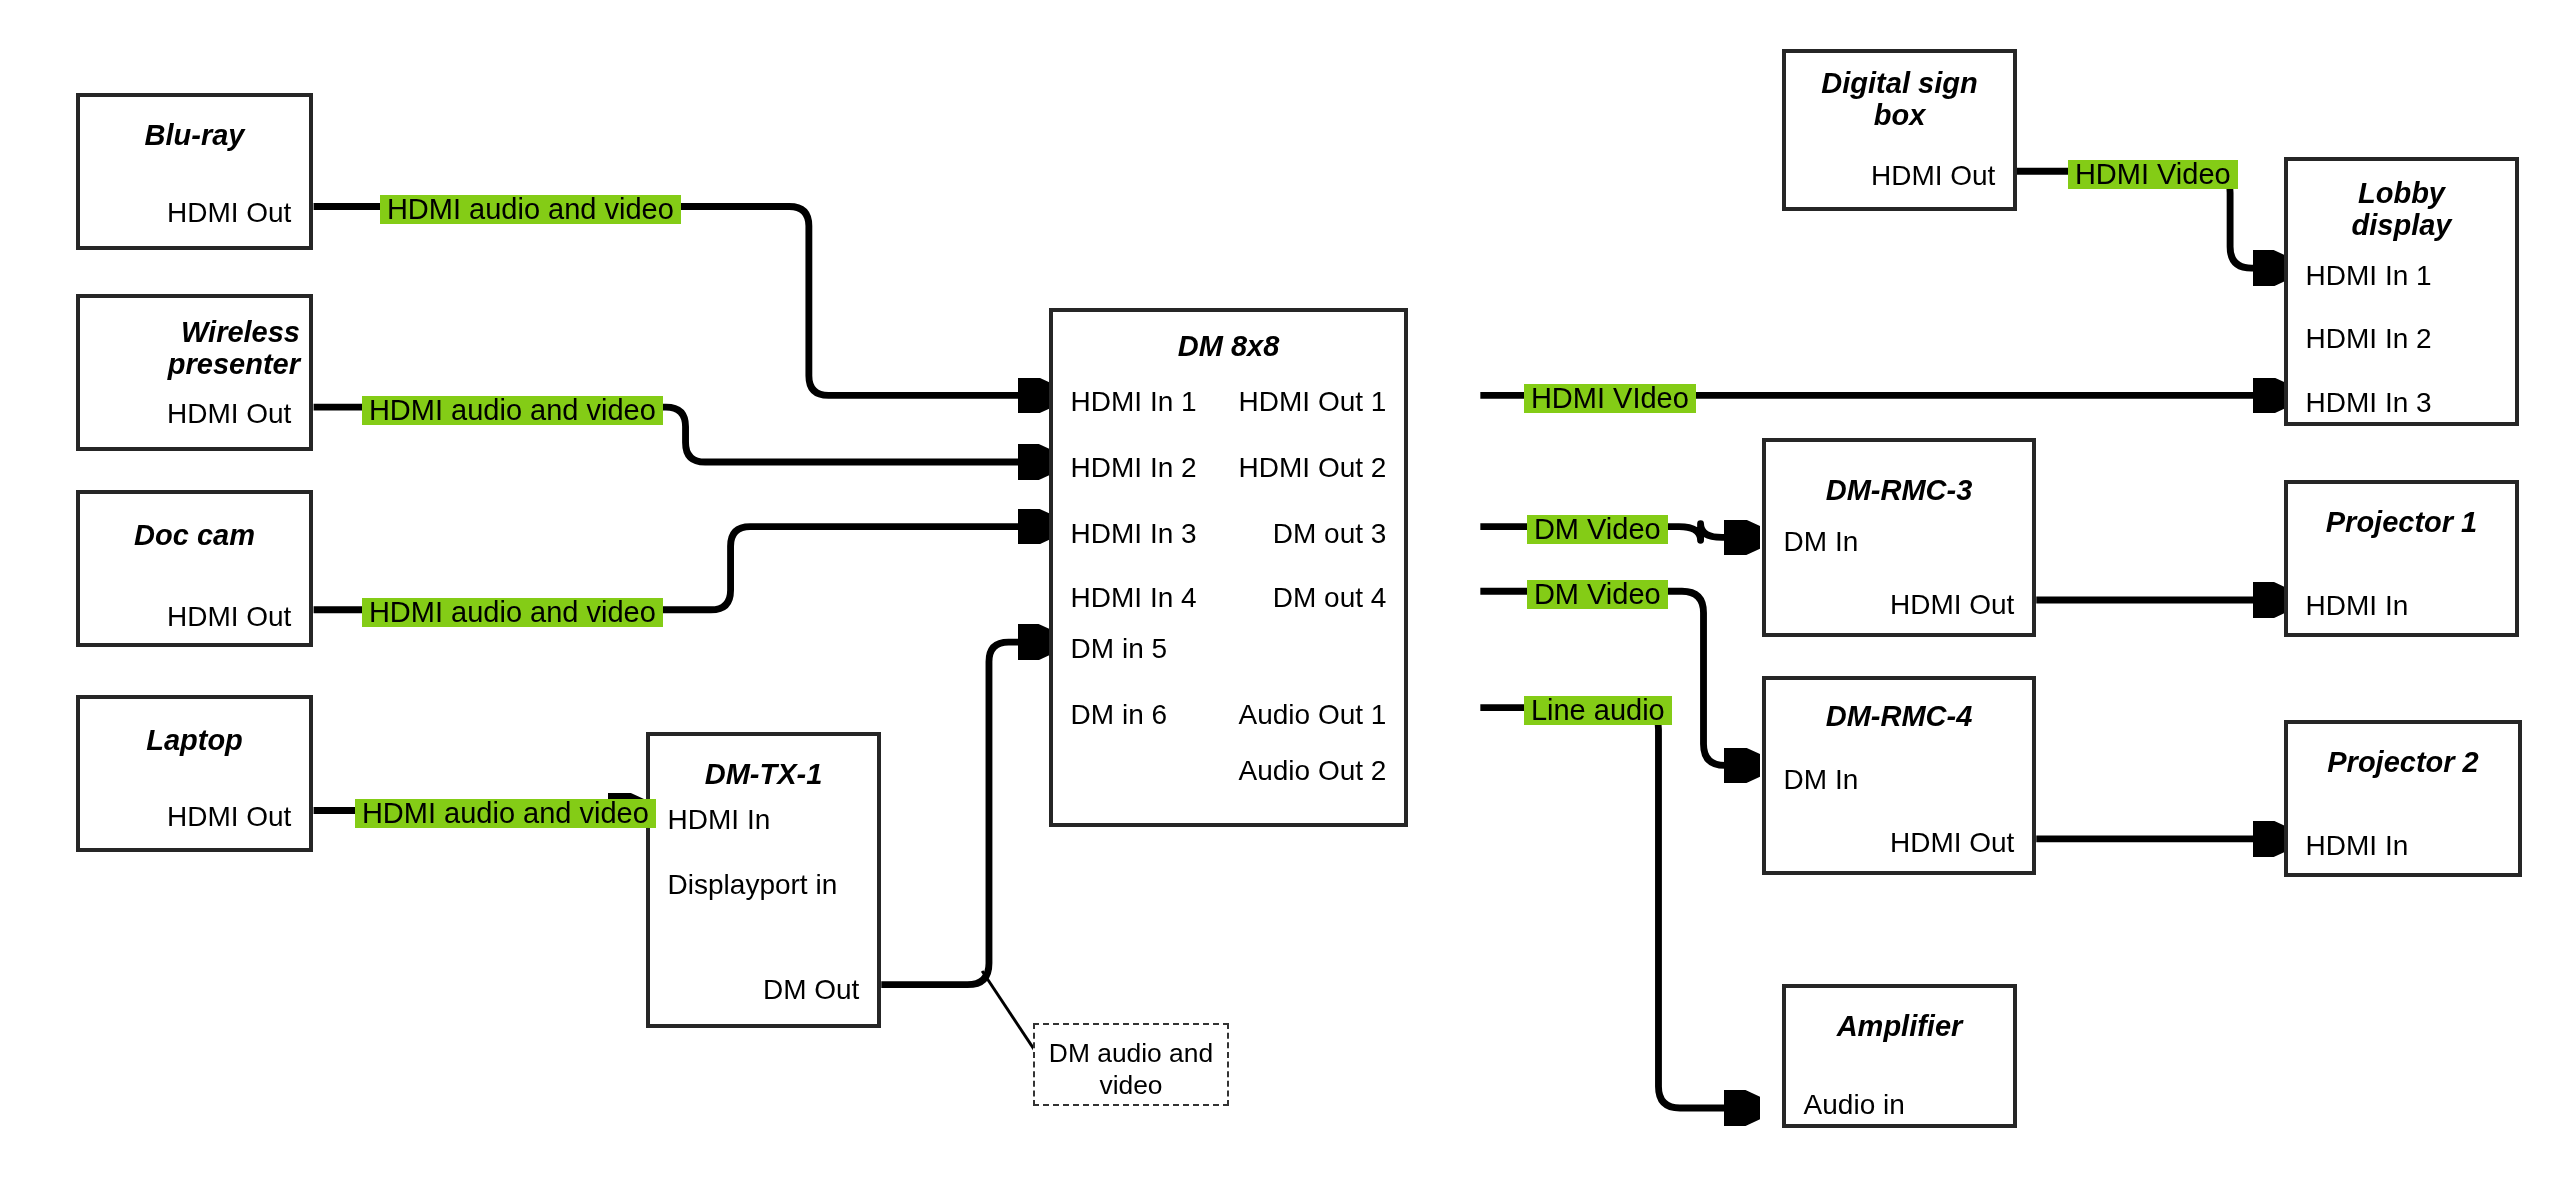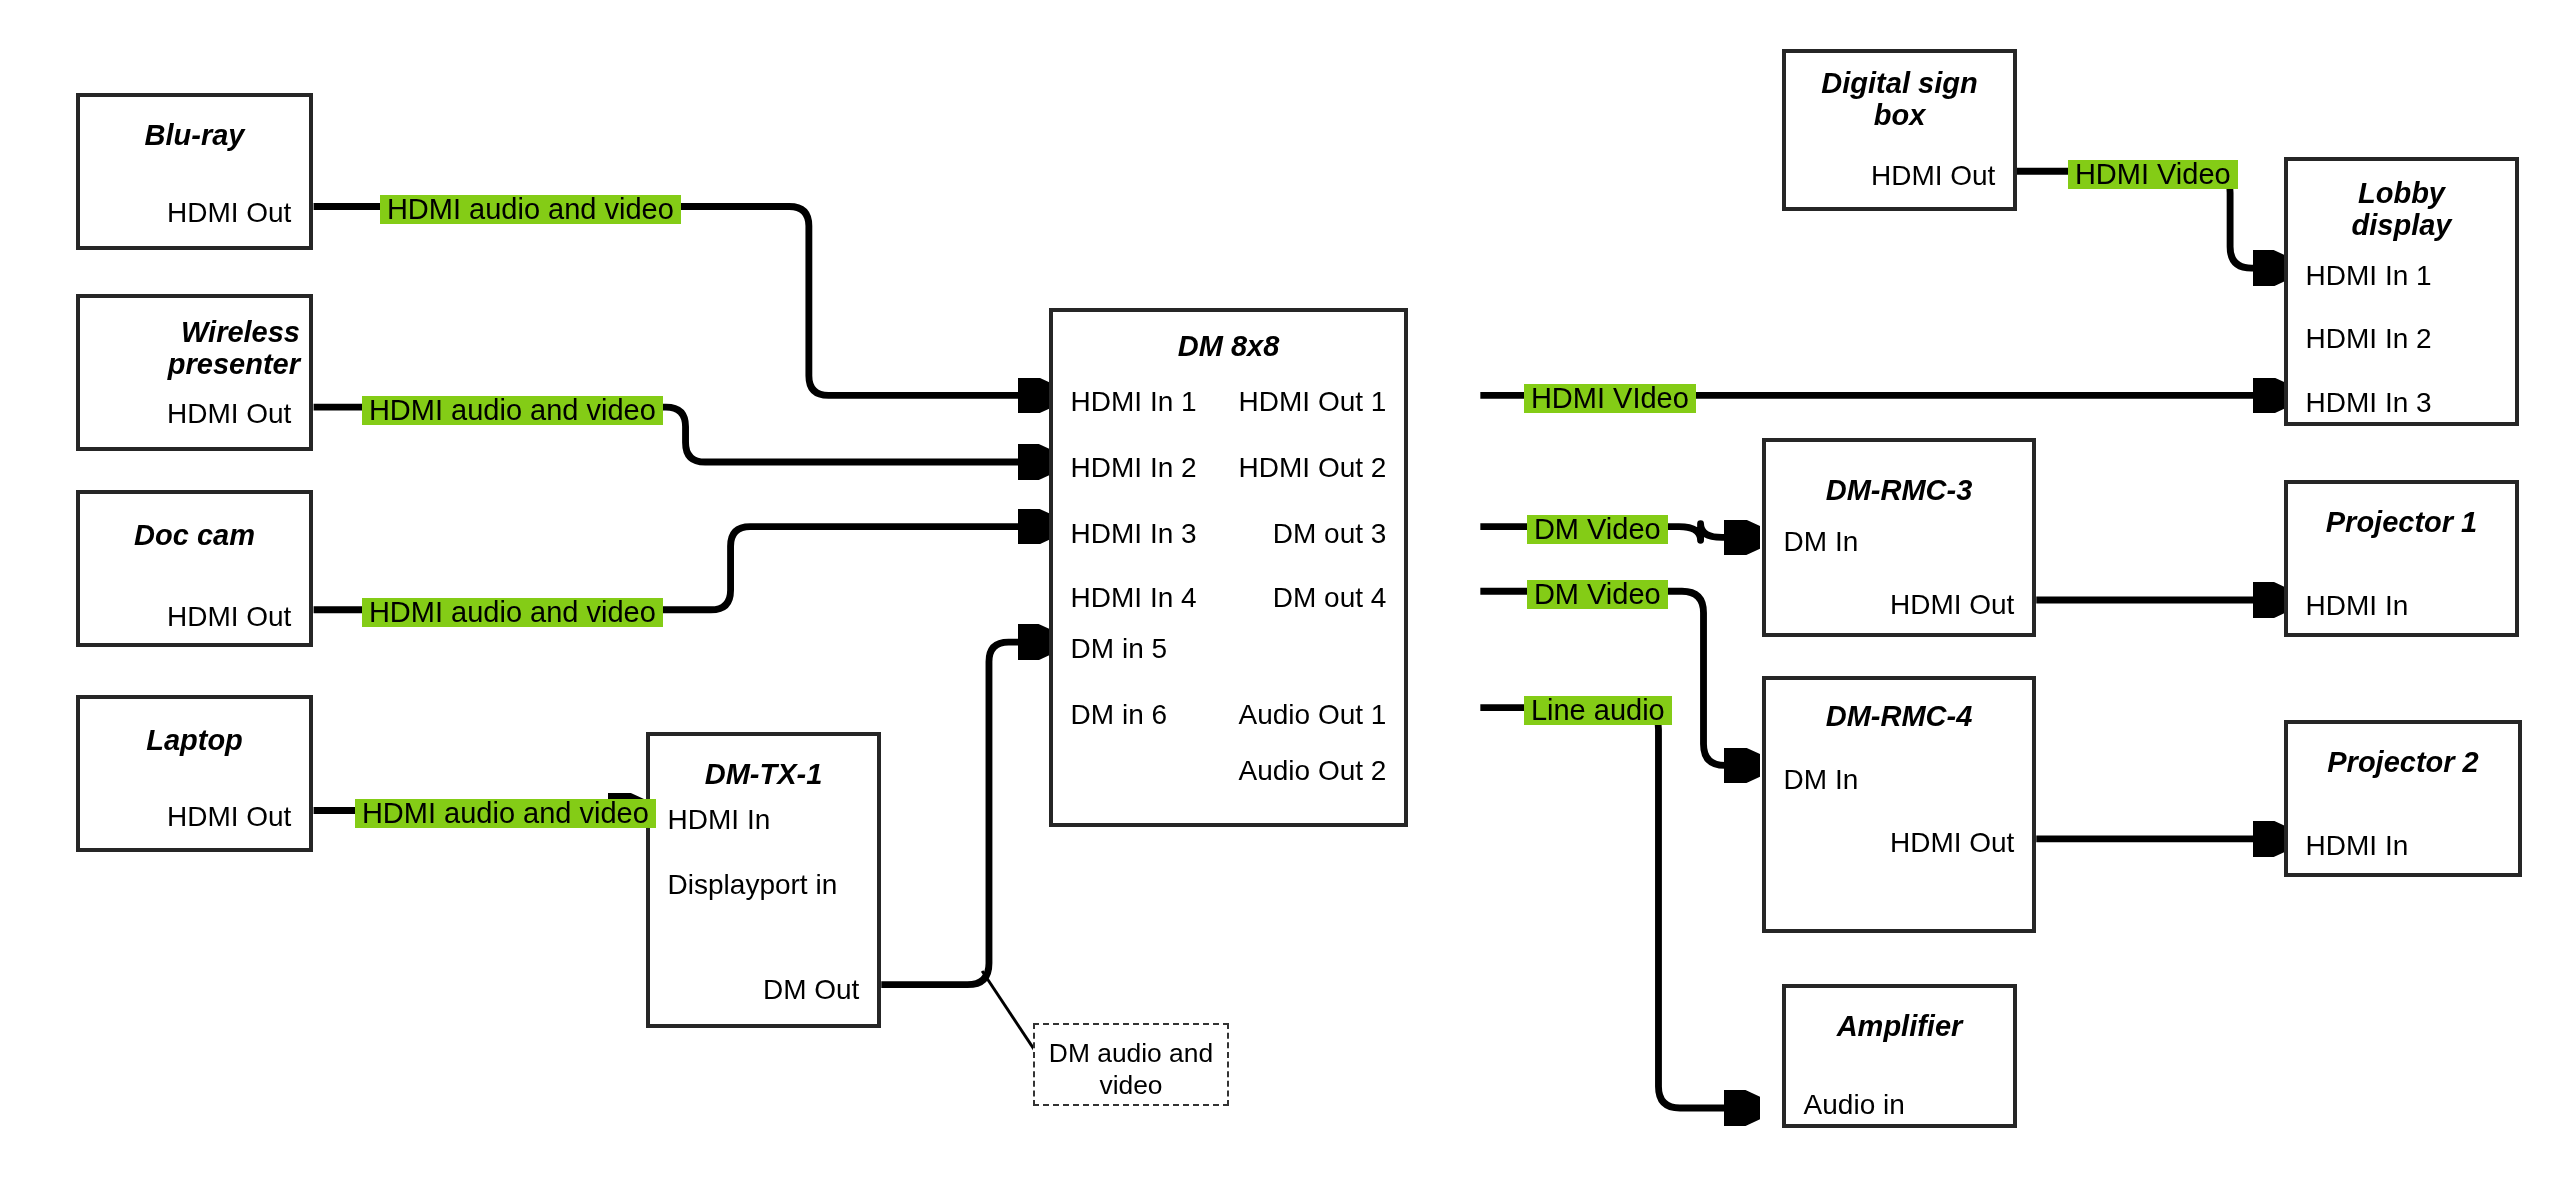--- a/index.html
+++ b/index.html
@@ -178,21 +178,21 @@
     <div class="port left" style="top:164px;">HDMI In 2</div>
     <div class="port left" style="top:228px;">HDMI In 3</div>
   </div>
 
   <div class="node" style="left:1762px; top:438px; width:274px; height:199px;">
     <div class="node-title" style="top:19.6px;margin-top:12px;">DM-RMC-3</div>
     <div class="port left" style="top:86px;">DM In</div>
     <div class="port right" style="top:149px;">HDMI Out</div>
   </div>
 
-  <div class="node" style="left:1762px; top:676px; width:274px; height:257px;padding-left:48px;">
+  <div class="node" style="left:1762px; top:676px; width:274px; height:199px;padding-left:48px;">
     <div class="node-title" style="top:19.6px;">DM-RMC-4</div>
     <div class="port left" style="top:86px;">DM In</div>
     <div class="port right" style="top:149px;">HDMI Out</div>
   </div>
 
   <div class="node" style="left:2284px; top:480px; width:235px; height:157px;padding-left:32px;">
     <div class="node-title" style="top:21.5px;">Projector 1</div>
     <div class="port left" style="top:108px;">HDMI In</div>
   </div>
 

